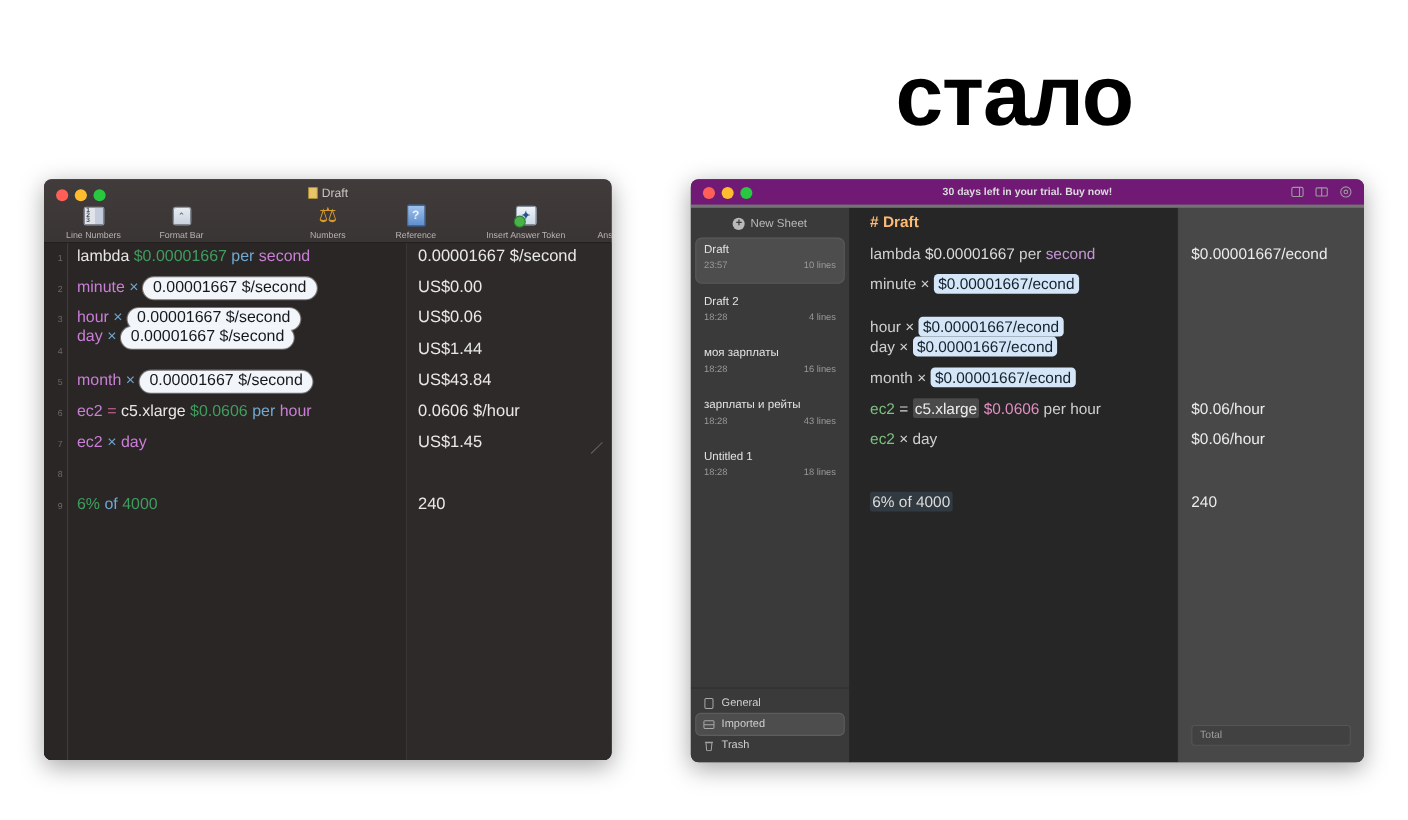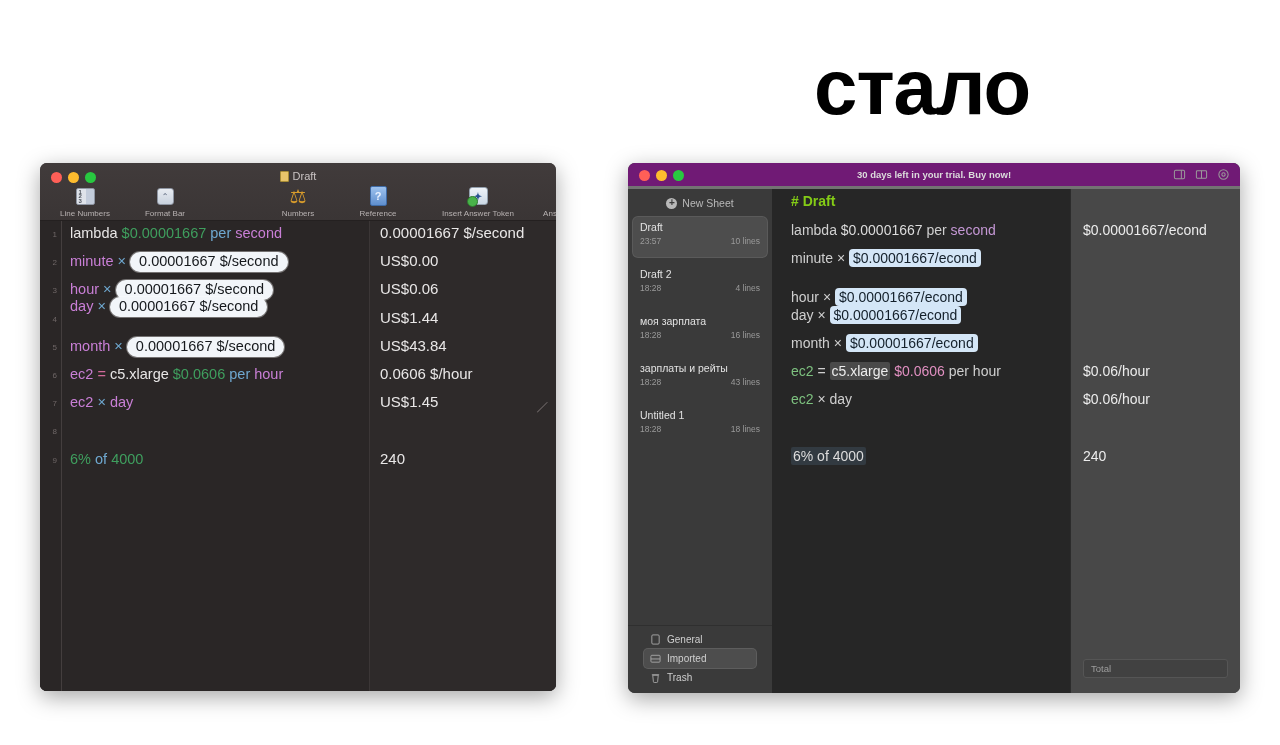--- a/index.html
+++ b/index.html
@@ -192,37 +192,37 @@
   }
   .sheet-item.selected { background: #4d4d4d; box-shadow: 0 0 0 1px #5a5a5a; }
   .sheet-name {
     font-size: 10.5px; color: #e2e2e2; white-space: nowrap;
     overflow: hidden; text-overflow: ellipsis; line-height: 15px;
   }
   .sheet-meta {
     display: flex; justify-content: space-between;
     font-size: 8.5px; color: #9a9a9a; line-height: 13px;
   }
-  #sidebar-bottom { padding: 4px 16px 6px; border-top: 1px solid #2f2f2f; }
+  #sidebar-bottom { padding: 4px 5px 6px; border-top: 1px solid #2f2f2f; }
   .folder-item {
     height: 19px; display: flex; align-items: center; gap: 6px;
     padding: 0 6px; border-radius: 4px; font-size: 10px; color: #cfcfcf;
   }
   .folder-item.selected { background: #4d4d4d; box-shadow: 0 0 0 1px #5d5d5d; }
   .f-ic { width: 11px; height: 11px; color: #a8a8a8; }
   .f-ic svg { display: block; }
 
   
   #right-editor {
     position: relative; flex: 1; height: 100%;
     background: #262626; padding: 0;
   }
   #right-doc-title {
     position: absolute; left: 18px; top: 4px;
-    font-size: 14px; font-weight: bold; color: #84cc16;
+    font-size: 14px; font-weight: bold; color: #fdba74;
   }
   .erow {
     position: absolute; left: 18px; right: 8px;
     font-size: 14px; line-height: 18px; white-space: nowrap; color: #dcdcdc;
   }
   .erow .grn  { color: #7dc17f; }
   .erow .mag  { color: #e08fc0; }
   .erow .sec  { color: #c497d4; }
   .erow .dim  { color: #cfcfcf; }
   .pill {
@@ -407,21 +407,21 @@
               </div>
             </div>
             <div class="sheet-item">
               <div class="sheet-name">Draft 2</div>
               <div class="sheet-meta">
                 <span>18:28</span>
                 <span>4 lines</span>
               </div>
             </div>
             <div class="sheet-item">
-              <div class="sheet-name">моя зарплата</div>
+              <div class="sheet-name">моя зарплаты</div>
               <div class="sheet-meta">
                 <span>18:28</span>
                 <span>16 lines</span>
               </div>
             </div>
             <div class="sheet-item">
               <div class="sheet-name">зарплаты и рейты</div>
               <div class="sheet-meta">
                 <span>18:28</span>
                 <span>43 lines</span>

